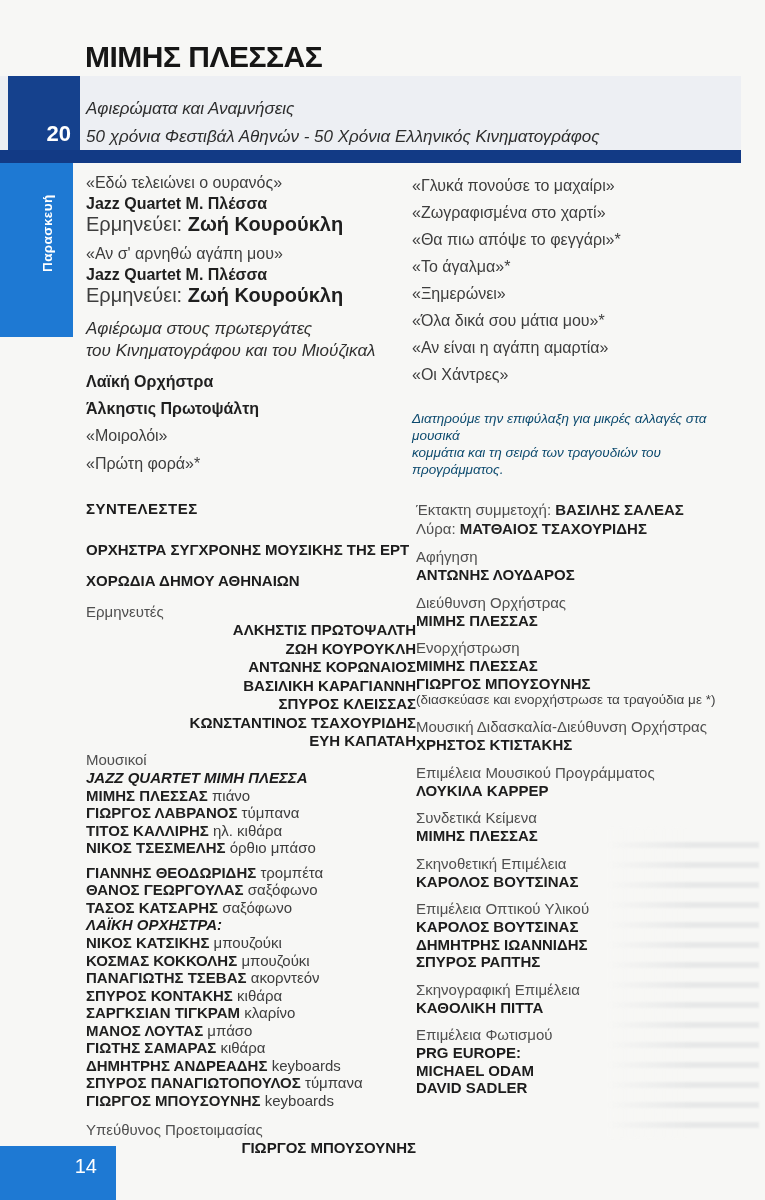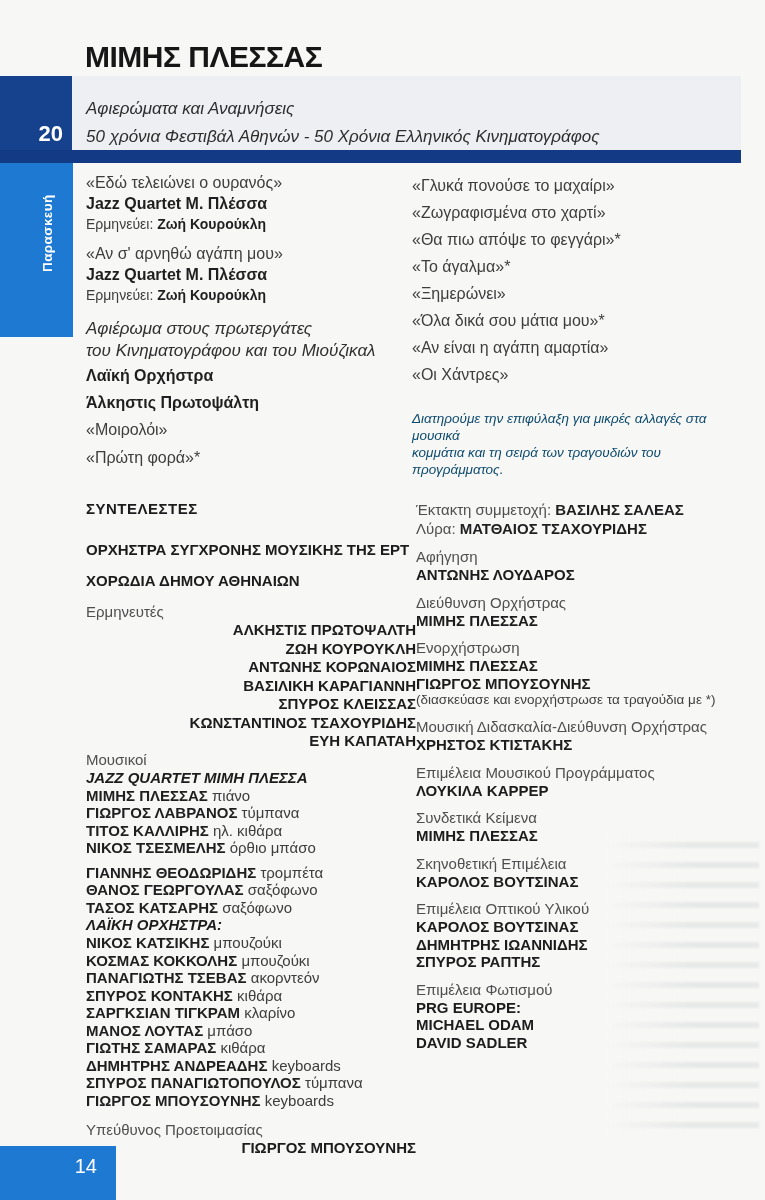--- a/index.html
+++ b/index.html
@@ -6,37 +6,37 @@
   .page {
     position:relative; width:765px; height:1200px; margin:0 auto;
     background:#f7f7f5; overflow:hidden;
     font-family:"Liberation Sans", sans-serif; color:#3d3d3d;
   }
   
   .header-band { position:absolute; left:0; top:76px; width:741px; height:74px; background:#edeff3; }
   .page-title  { position:absolute; left:85px; top:40px; font-size:30px; font-weight:700; color:#161616; letter-spacing:-0.5px; white-space:nowrap; }
   .subtitle1   { position:absolute; left:86px; top:99px;  font-style:italic; font-size:17px; color:#2d2d2d; white-space:nowrap; }
   .subtitle2   { position:absolute; left:86px; top:127px; font-style:italic; font-size:17px; color:#2d2d2d; white-space:nowrap; }
-  .num-badge   { position:absolute; left:0; top:76px; width:72px; height:74px; background:#15418d;
+  .num-badge   { position:absolute; left:8px; top:76px; width:72px; height:74px; background:#15418d;
                  color:#fff; font-size:22px; font-weight:700; box-sizing:border-box;
                  display:flex; align-items:flex-end; justify-content:flex-end; padding:0 9px 3px 0; }
   .navy-bar    { position:absolute; left:0; top:150px; width:741px; height:13px; background:#123a85; }
   .day-strip   { position:absolute; left:0; top:163px; width:73px; height:174px; background:#1e79d3; }
   .day-label   { position:absolute; left:40px; top:166px; height:106px; width:17px;
                  writing-mode:vertical-rl; transform:rotate(180deg);
                  color:#fff; font-size:13.5px; font-weight:700; letter-spacing:.4px; white-space:nowrap; }
   
   .program { position:absolute; left:86px; top:172px; width:642px; display:grid; grid-template-columns:326px 1fr; }
   .song-block { margin-bottom:8px; }
   .song-title { font-size:16px; line-height:21px; color:#3d3d3d; }
   .song-group { font-size:16px; line-height:21px; font-weight:700; color:#1f1f1f; }
-  .song-perf  { font-size:14px; line-height:21px; color:#3d3d3d; }
+  .song-perf  { font-size:20px; line-height:21px; color:#3d3d3d; }
   .b          { font-weight:700; color:#1f1f1f; }
   .tribute    { margin-top:12px; font-style:italic; font-size:17px; line-height:22px; color:#2f2f2f; }
-  .tgroups    { }
+  .tgroups    { margin-top:6px; }
   .tgroup     { font-size:16px; line-height:27px; font-weight:700; color:#1f1f1f; }
   .tsong      { font-size:16px; line-height:28px; color:#3d3d3d; }
   .rsong      { font-size:16px; line-height:27px; color:#3d3d3d; }
   .note       { margin-top:22px; font-style:italic; font-size:13.5px; line-height:17px; color:#0c4a6e; width:320px; }
   
   .credits { position:absolute; left:86px; top:500px; width:645px; display:grid; grid-template-columns:330px 1fr; }
   .credits-heading { font-size:15px; font-weight:700; letter-spacing:.5px; color:#1c1c1c; margin-bottom:24px; }
   .ensemble  { font-size:15px; font-weight:700; color:#1c1c1c; margin-bottom:14px; }
   .glabel    { font-size:15px; color:#4f4f4f; margin-top:0; line-height:18px; }
   .pname     { font-size:15px; font-weight:700; color:#1c1c1c; line-height:18.5px;text-align:right; }
@@ -250,20 +250,28 @@
             <div class="cred-label">Επιμέλεια Οπτικού Υλικού</div>
             <div>
 
             <div class="cred-name">ΚΑΡΟΛΟΣ ΒΟΥΤΣΙΝΑΣ</div>
               <div class="cred-name">ΔΗΜΗΤΡΗΣ ΙΩΑΝΝΙΔΗΣ</div>
               <div class="cred-name">ΣΠΥΡΟΣ ΡΑΠΤΗΣ</div>
             </div>
 
           </div>
 
+          <div class="cred-block">
+            <div class="cred-label">Σκηνογραφική Επιμέλεια</div>
+            <div>
+
+            <div class="cred-name">ΚΑΘΟΛΙΚΗ ΠΙΤΤΑ</div>
+            </div>
+
+          </div>
 
           <div class="cred-block">
             <div class="cred-label">Επιμέλεια Φωτισμού</div>
             <div>
 
             <div class="cred-name">PRG EUROPE:</div>
               <div class="cred-name">MICHAEL ODAM</div>
               <div class="cred-name">DAVID SADLER</div>
             </div>
 

